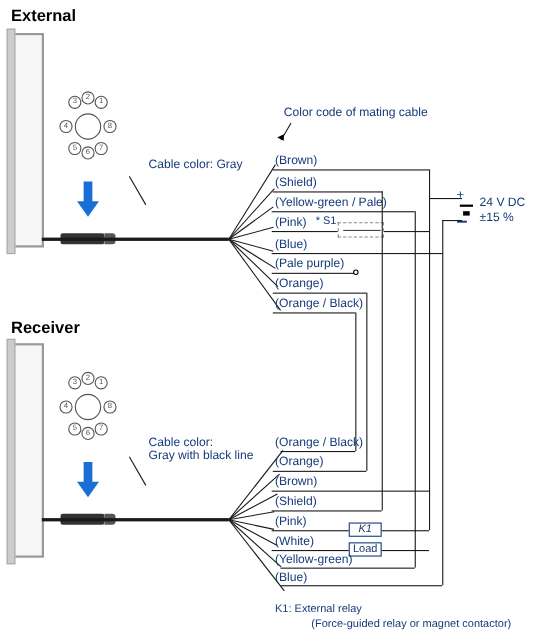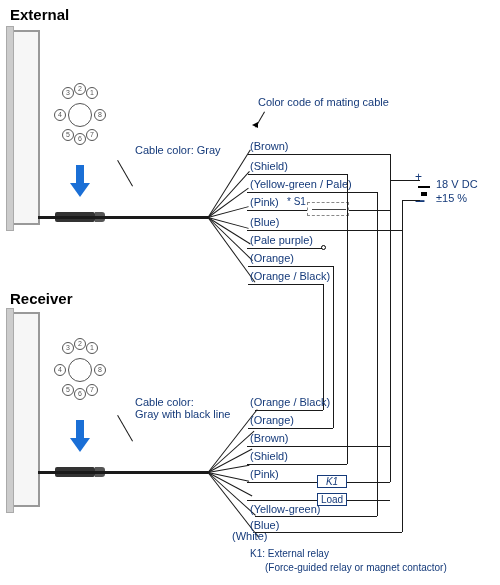--- a/index.html
+++ b/index.html
@@ -240,21 +240,21 @@
 
 <div class="wire-v" style="left:323px;top:284px;height:126px;"></div>
 <div class="wire-v" style="left:333px;top:266px;height:162px;"></div>
 
 <div class="psu-plus" style="left:415px;top:170px;">+</div>
 <div class="battery" style="left:418px;top:186px;">
   <div class="long"></div>
     <div class="short"></div>
 </div>
 <div class="psu-minus" style="left:415px;top:196px;">–</div>
-<div class="callout-text" style="left:436px;top:178px;">18 V DC</div>
+<div class="callout-text" style="left:436px;top:178px;">24 V DC</div>
 <div class="callout-text" style="left:436px;top:192px;">±15 %</div>
 
 <div class="wire-v" style="left:390px;top:154px;height:328px;"></div>
 <div class="wire" style="left:390px;top:180px;width:30px;"></div>
 <div class="wire-v" style="left:402px;top:200px;height:332px;"></div>
 <div class="wire" style="left:402px;top:200px;width:18px;"></div>
 
 <div class="wire-v" style="left:377px;top:192px;height:324px;"></div>
 <div class="wire-v" style="left:390px;top:210px;height:0;"></div>
 
@@ -305,27 +305,27 @@
 <div class="wire" style="left:247px;top:446px;width:143px;"></div>
 
 <div class="label-paren" style="left:250px;top:450px;">(Shield)</div>
 <div class="wire" style="left:247px;top:464px;width:100px;"></div>
 
 <div class="label-paren" style="left:250px;top:468px;">(Pink)</div>
 <div class="wire" style="left:247px;top:482px;width:70px;"></div>
 <div class="box-k1" style="left:317px;top:475px;font-style:italic;">K1</div>
 <div class="wire" style="left:347px;top:482px;width:43px;"></div>
 
-<div class="label-paren" style="left:232px;top:486px;margin-top:44px;">(White)</div>
+<div class="label-paren" style="left:250px;top:486px;">(White)</div>
 <div class="wire" style="left:247px;top:500px;width:70px;"></div>
 <div class="box-k1" style="left:317px;top:493px;">Load</div>
 <div class="wire" style="left:347px;top:500px;width:43px;"></div>
 
 <div class="label-paren" style="left:250px;top:503px;">(Yellow-green)</div>
 <div class="wire" style="left:255px;top:516px;width:122px;"></div>
 
 <div class="label-paren" style="left:250px;top:519px;">(Blue)</div>
 <div class="wire" style="left:255px;top:532px;width:147px;"></div>
 
 <div class="wire-v" style="left:347px;top:174px;height:290px;"></div>
 
 <div class="small-note" style="left:250px;top:548px;color:#153a7a;">K1: External relay</div>
-<div class="small-note" style="left:265px;top:562px;color:#153a7a;">(Force-guided relay or magnet contactor)</div>
+<div class="small-note" style="left:283px;top:562px;color:#153a7a;">(Force-guided relay or magnet contactor)</div>
 
 </body></html>

